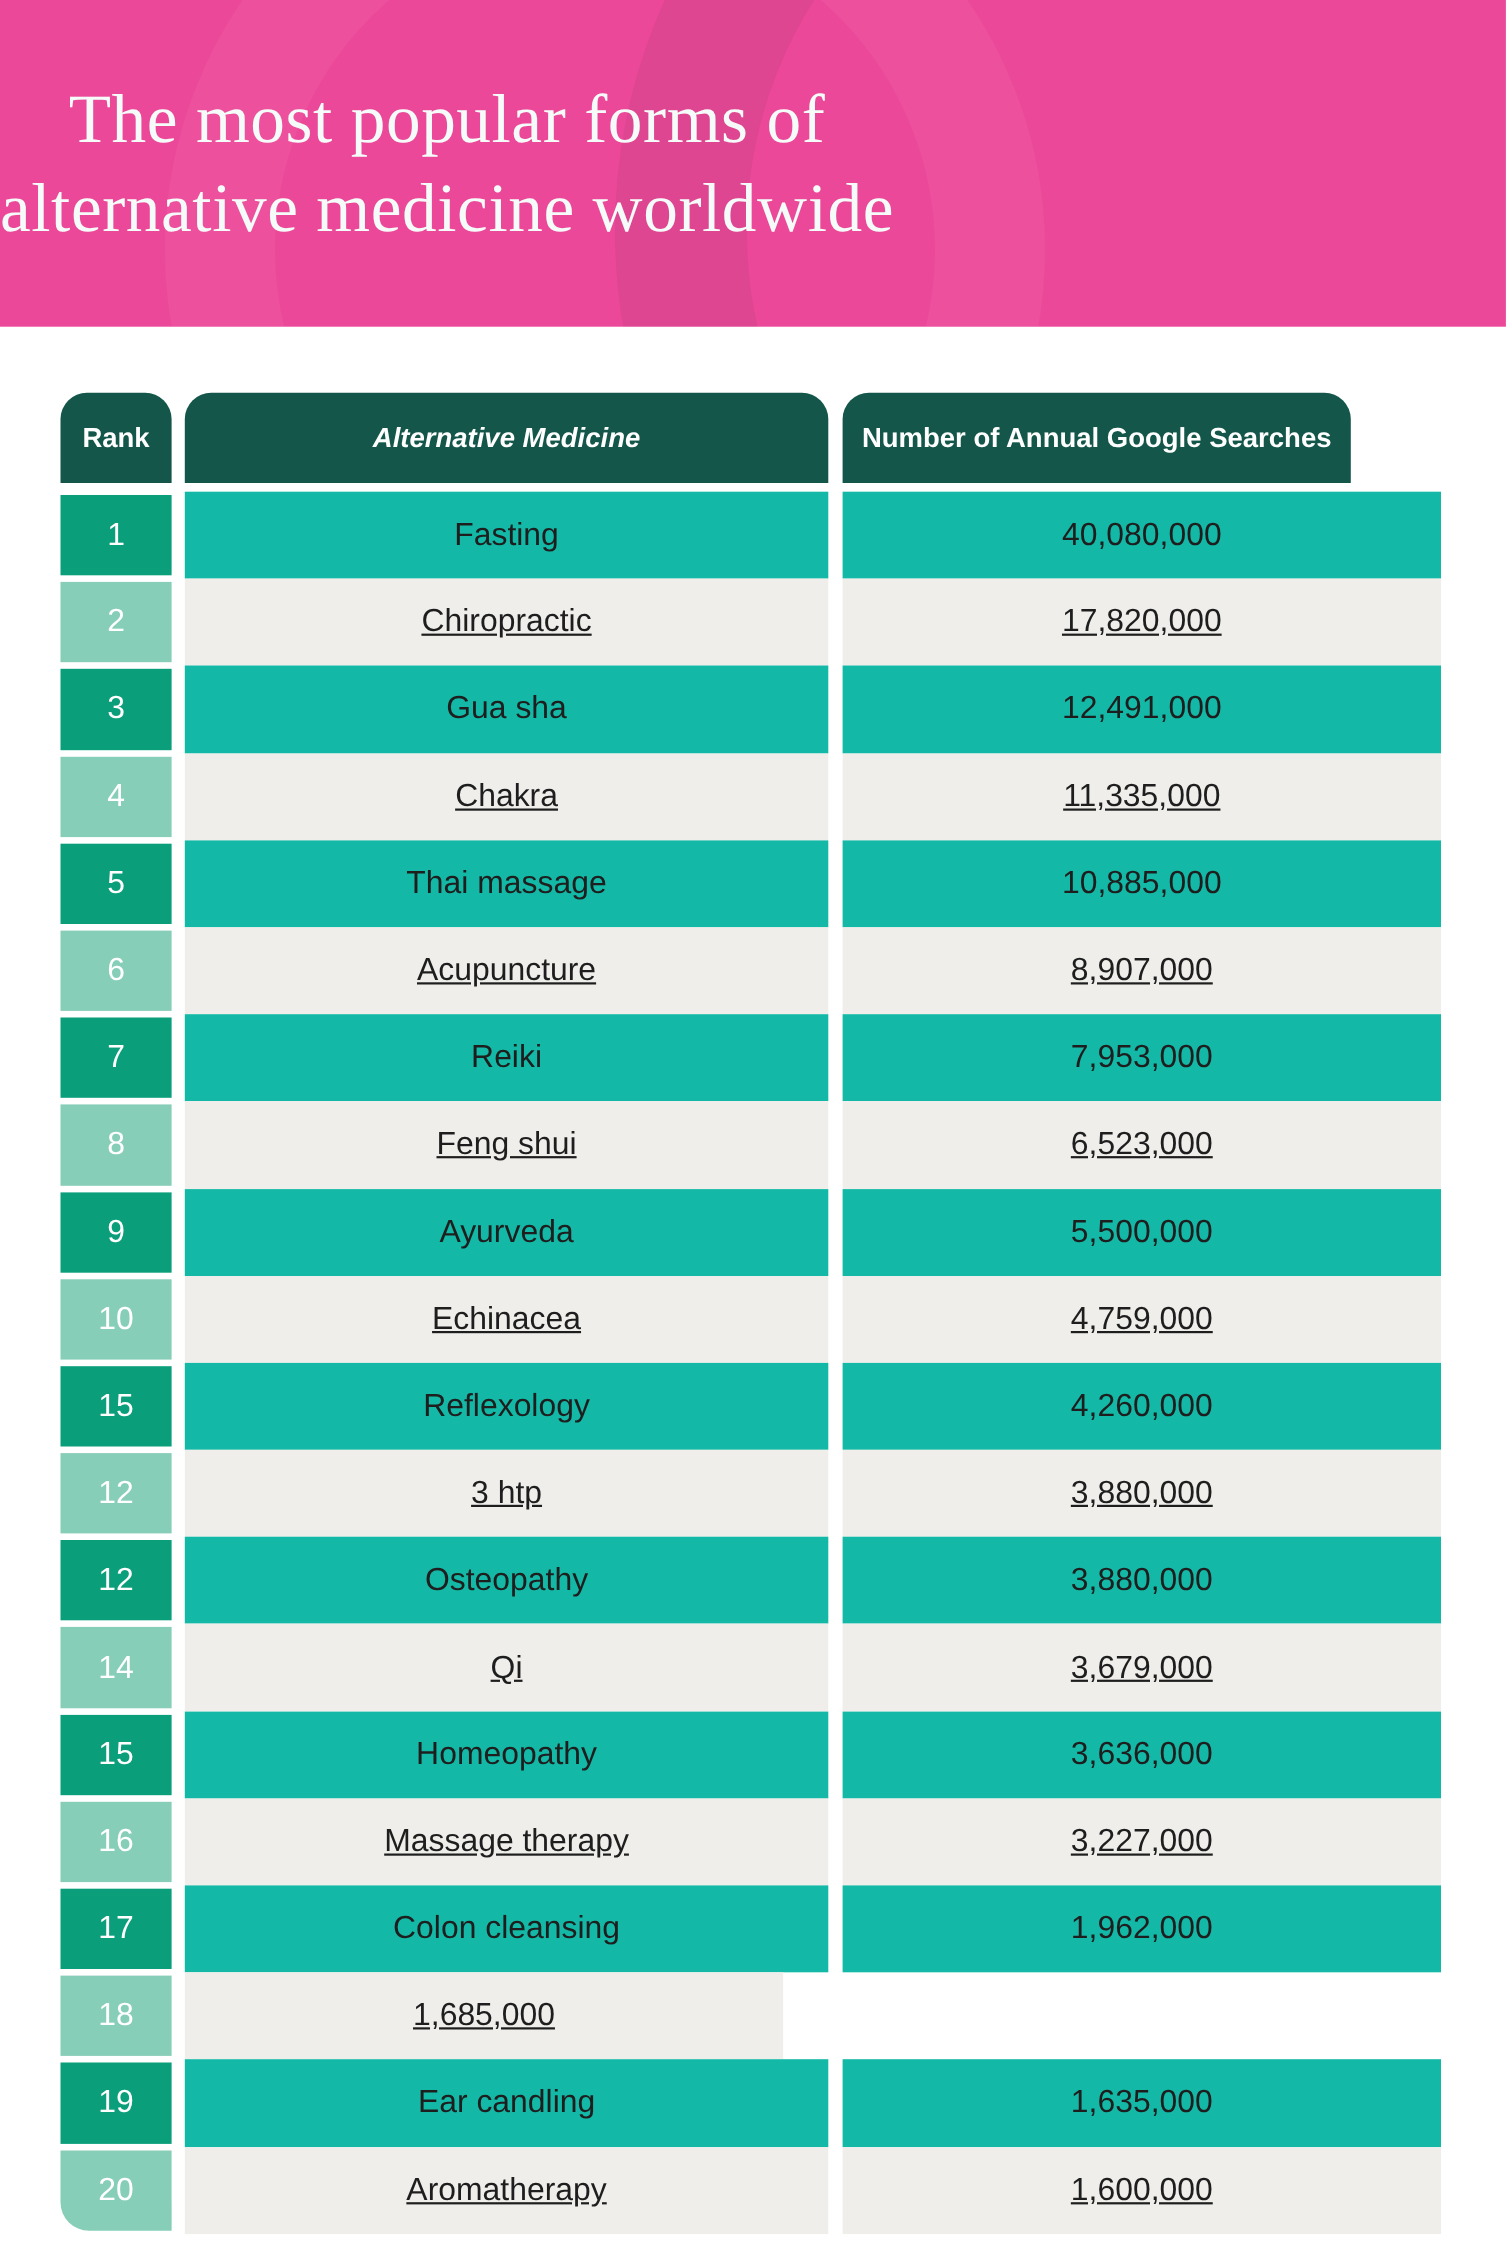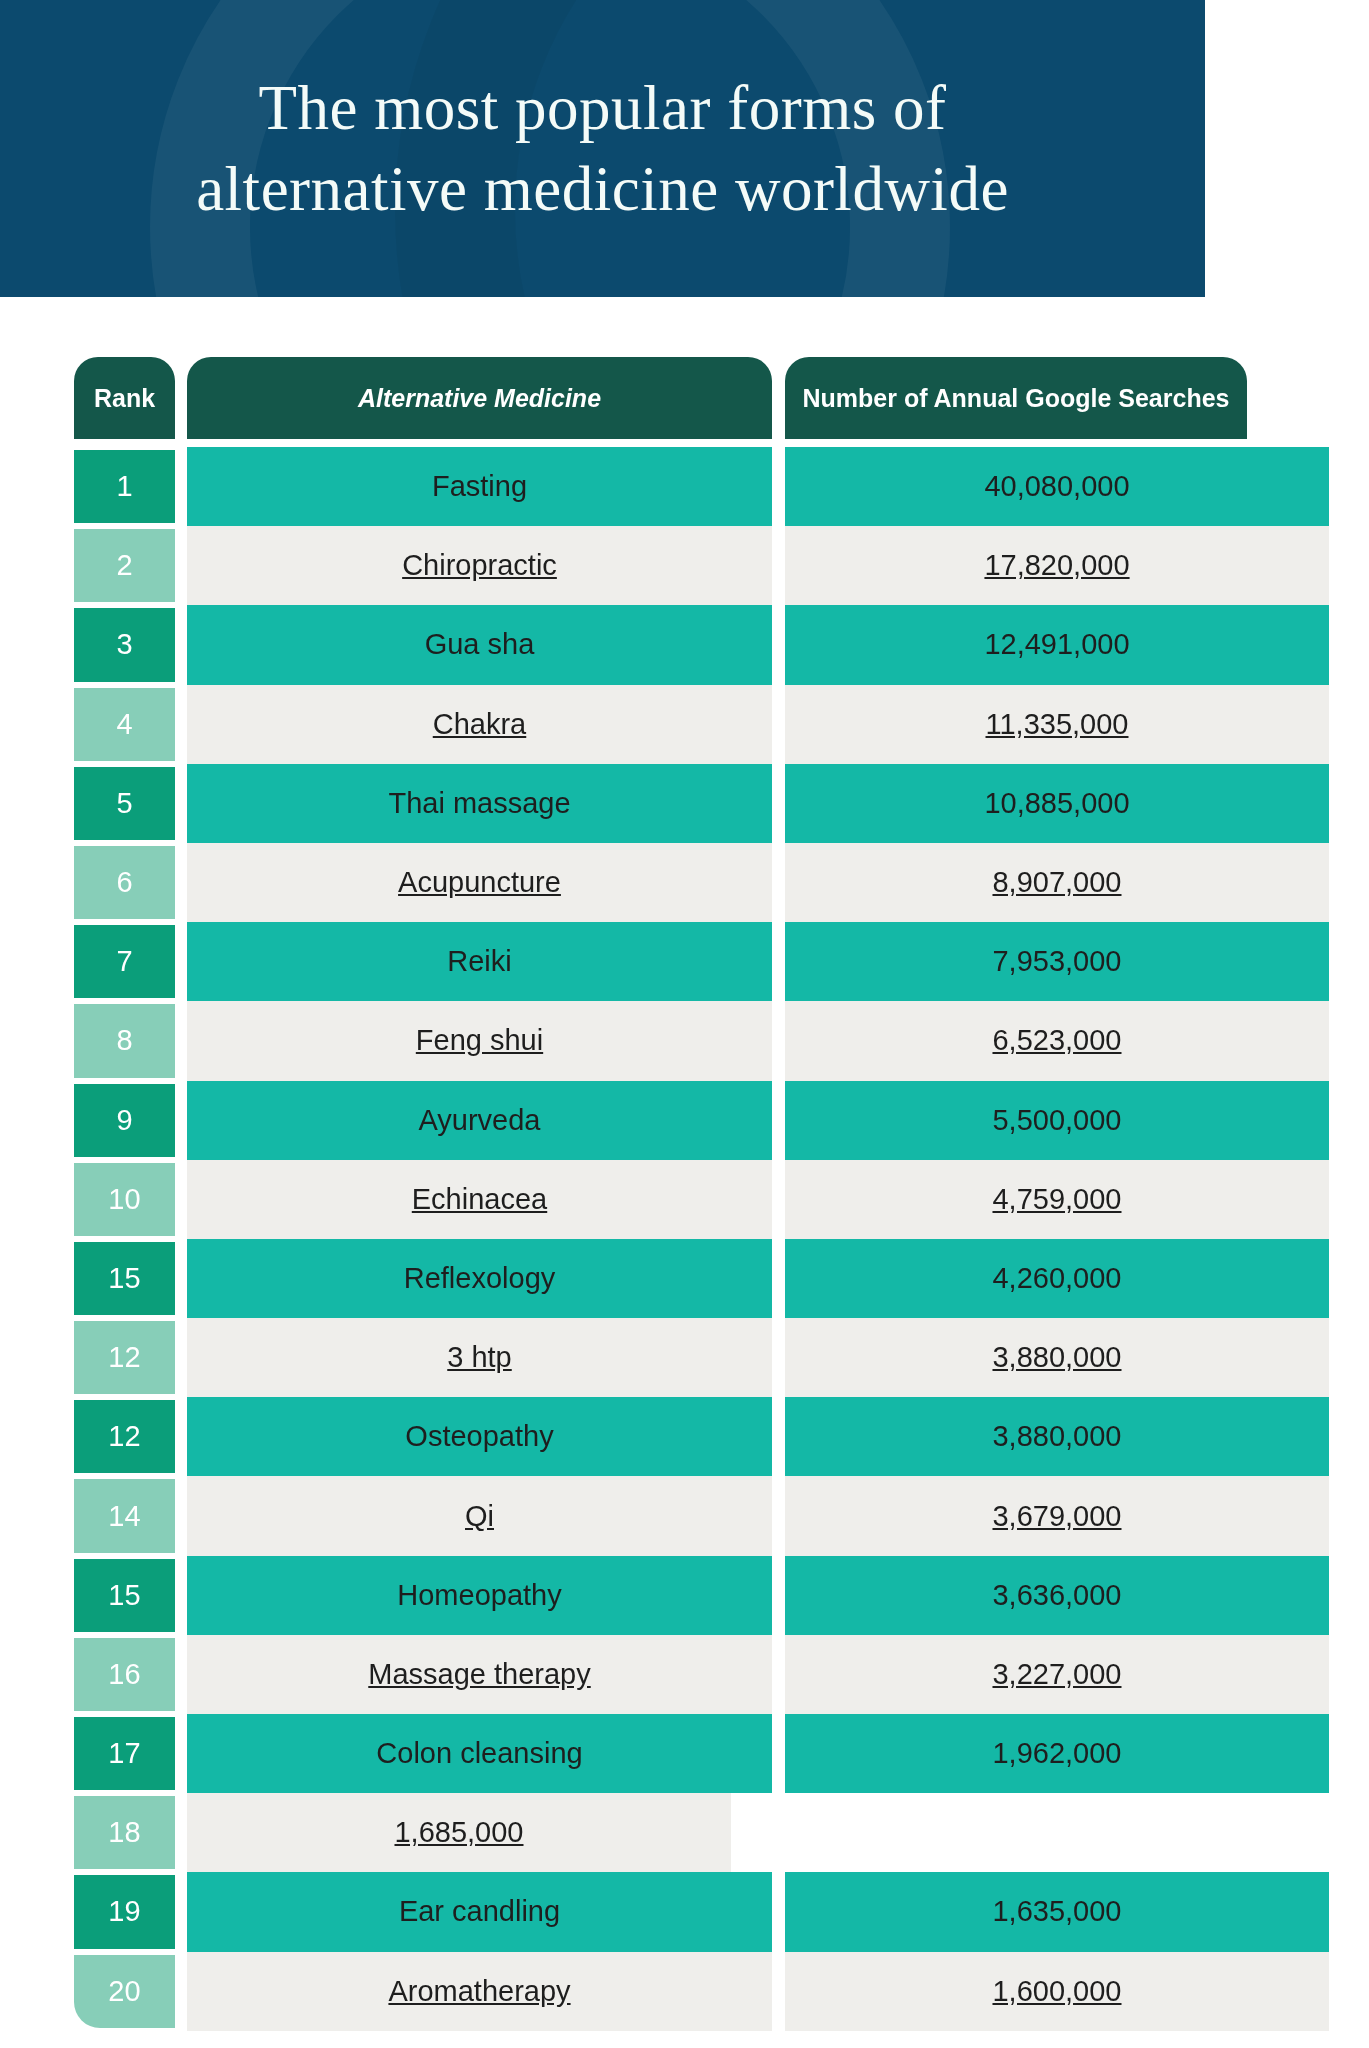--- a/index.html
+++ b/index.html
@@ -2,38 +2,38 @@
 <html><head>
 <meta charset="utf-8">
 <style>
   html,body{margin:0;padding:0;}
   body{
     width:1369px;height:2048px;background:#ffffff;
     font-family:"Liberation Sans", sans-serif;
     overflow:hidden;position:relative;
   }
   .banner{
-    position:relative;width:1205px;height:297px;background:#0c4a6e;
-    overflow:hidden;display:flex;align-items:center;justify-content:center;
+    position:relative;width:1369px;height:297px;background:#ec4899;
+    overflow:hidden;display:flex;align-items:center;
   }
   .banner .ring1{
     position:absolute;right:-210px;top:-300px;width:780px;height:780px;
     border-radius:50%;border:120px solid rgba(0,40,30,0.055);
   }
   .banner .ring2{
     position:absolute;left:150px;bottom:-330px;width:600px;height:600px;
     border-radius:50%;border:100px solid rgba(255,255,255,0.05);
   }
   .title{
     position:relative;z-index:2;text-align:center;
     font-family:"Liberation Serif", serif;font-weight:400;
     font-size:63px;line-height:1.28;color:#F4FBF8;letter-spacing:0.5px;
   }
   .table-wrap{
-    position:absolute;left:74px;top:357px;width:1255px;
+    position:absolute;left:55px;top:357px;width:1255px;
   }
   .hrow{display:flex;height:82px;margin-bottom:8px;}
   .hcell{
     background:#14574A;color:#ffffff;font-weight:bold;font-size:25px;
     display:flex;align-items:center;justify-content:center;
     border-radius:24px 24px 0 0;
   }
   .hcell.rank{width:101px;margin-right:12px;}
   .hcell.med{width:585px;margin-right:13px;font-style:italic;}
   .hcell.num{width:462px;}

